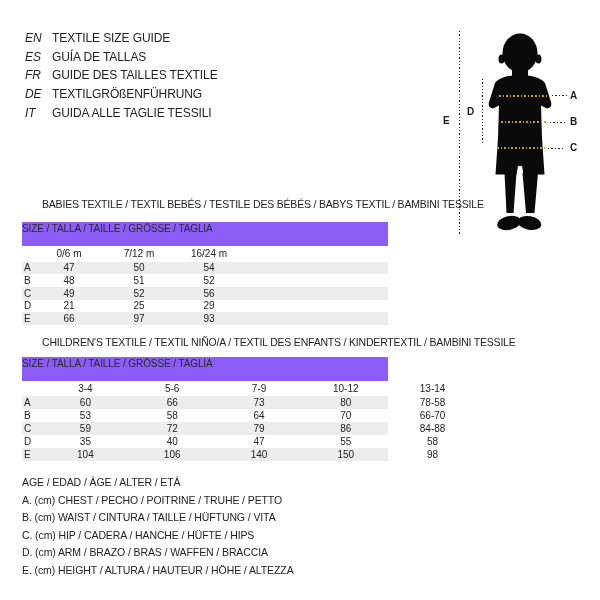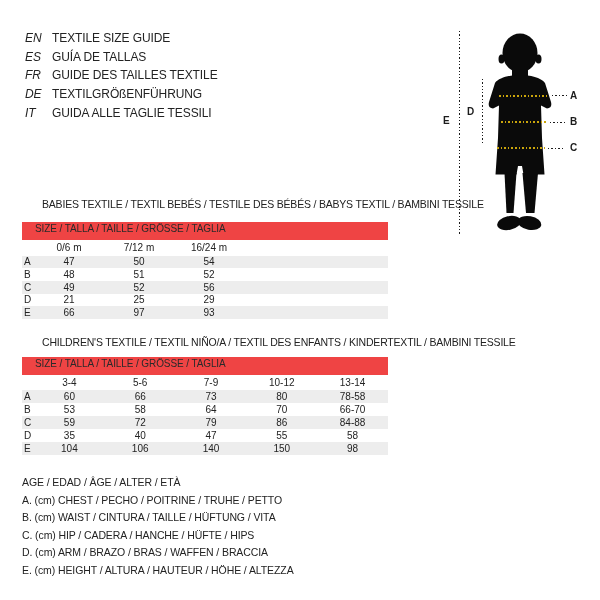--- a/index.html
+++ b/index.html
@@ -22,25 +22,25 @@
     background-image:repeating-linear-gradient(to right,#1c1c1c 0 1.3px, transparent 1.3px 3.4px); }
   .ydot { position:absolute; height:2px; z-index:3;
     background-image:repeating-linear-gradient(to right,#c9a40b 0 1.7px, transparent 1.7px 3.6px); }
   .mlabel { position:absolute; font-size:10px; font-weight:bold; color:#1c1c1c; }
 
   
   .sec-title { position:absolute; left:22px; font-size:10.5px; letter-spacing:-0.2px; white-space:nowrap; color:#222;padding-left:20px; }
 
   
   .stable { position:absolute; left:22px; width:366px; font-size:10px; }
-  .size-bar { height:18px; line-height:14px; background:#ef4444; padding-left:13px;
+  .size-bar { height:24px; line-height:14px; background:#8b5cf6; padding-left:0;
     color:#2a2a2a; letter-spacing:-0.1px; white-space:nowrap; }
   .trow { display:grid; align-items:center; }
   .babies .trow { grid-template-columns:12px 70px 70px 70px 1fr; }
-  .children .trow { grid-template-columns:12px 70.8px 70.8px 70.8px 70.8px 70.8px 1fr; }
+  .children .trow { grid-template-columns:12px 70.8px 70.8px 70.8px 70.8px 70.8px 1fr;gap:16px; }
   .babies .cols-row { height:15.5px; }
   .children .cols-row { height:14.5px; }
   .babies .drow { height:12.7px; }
   .children .drow { height:13px; }
   .stripe { background:#ededed; }
   .cell { text-align:center; white-space:nowrap; }
   .rlabel { text-align:left; padding-left:2px; }
 
   
   .legend { position:absolute; left:22px; top:474px; font-size:10.5px; letter-spacing:-0.1px; }

